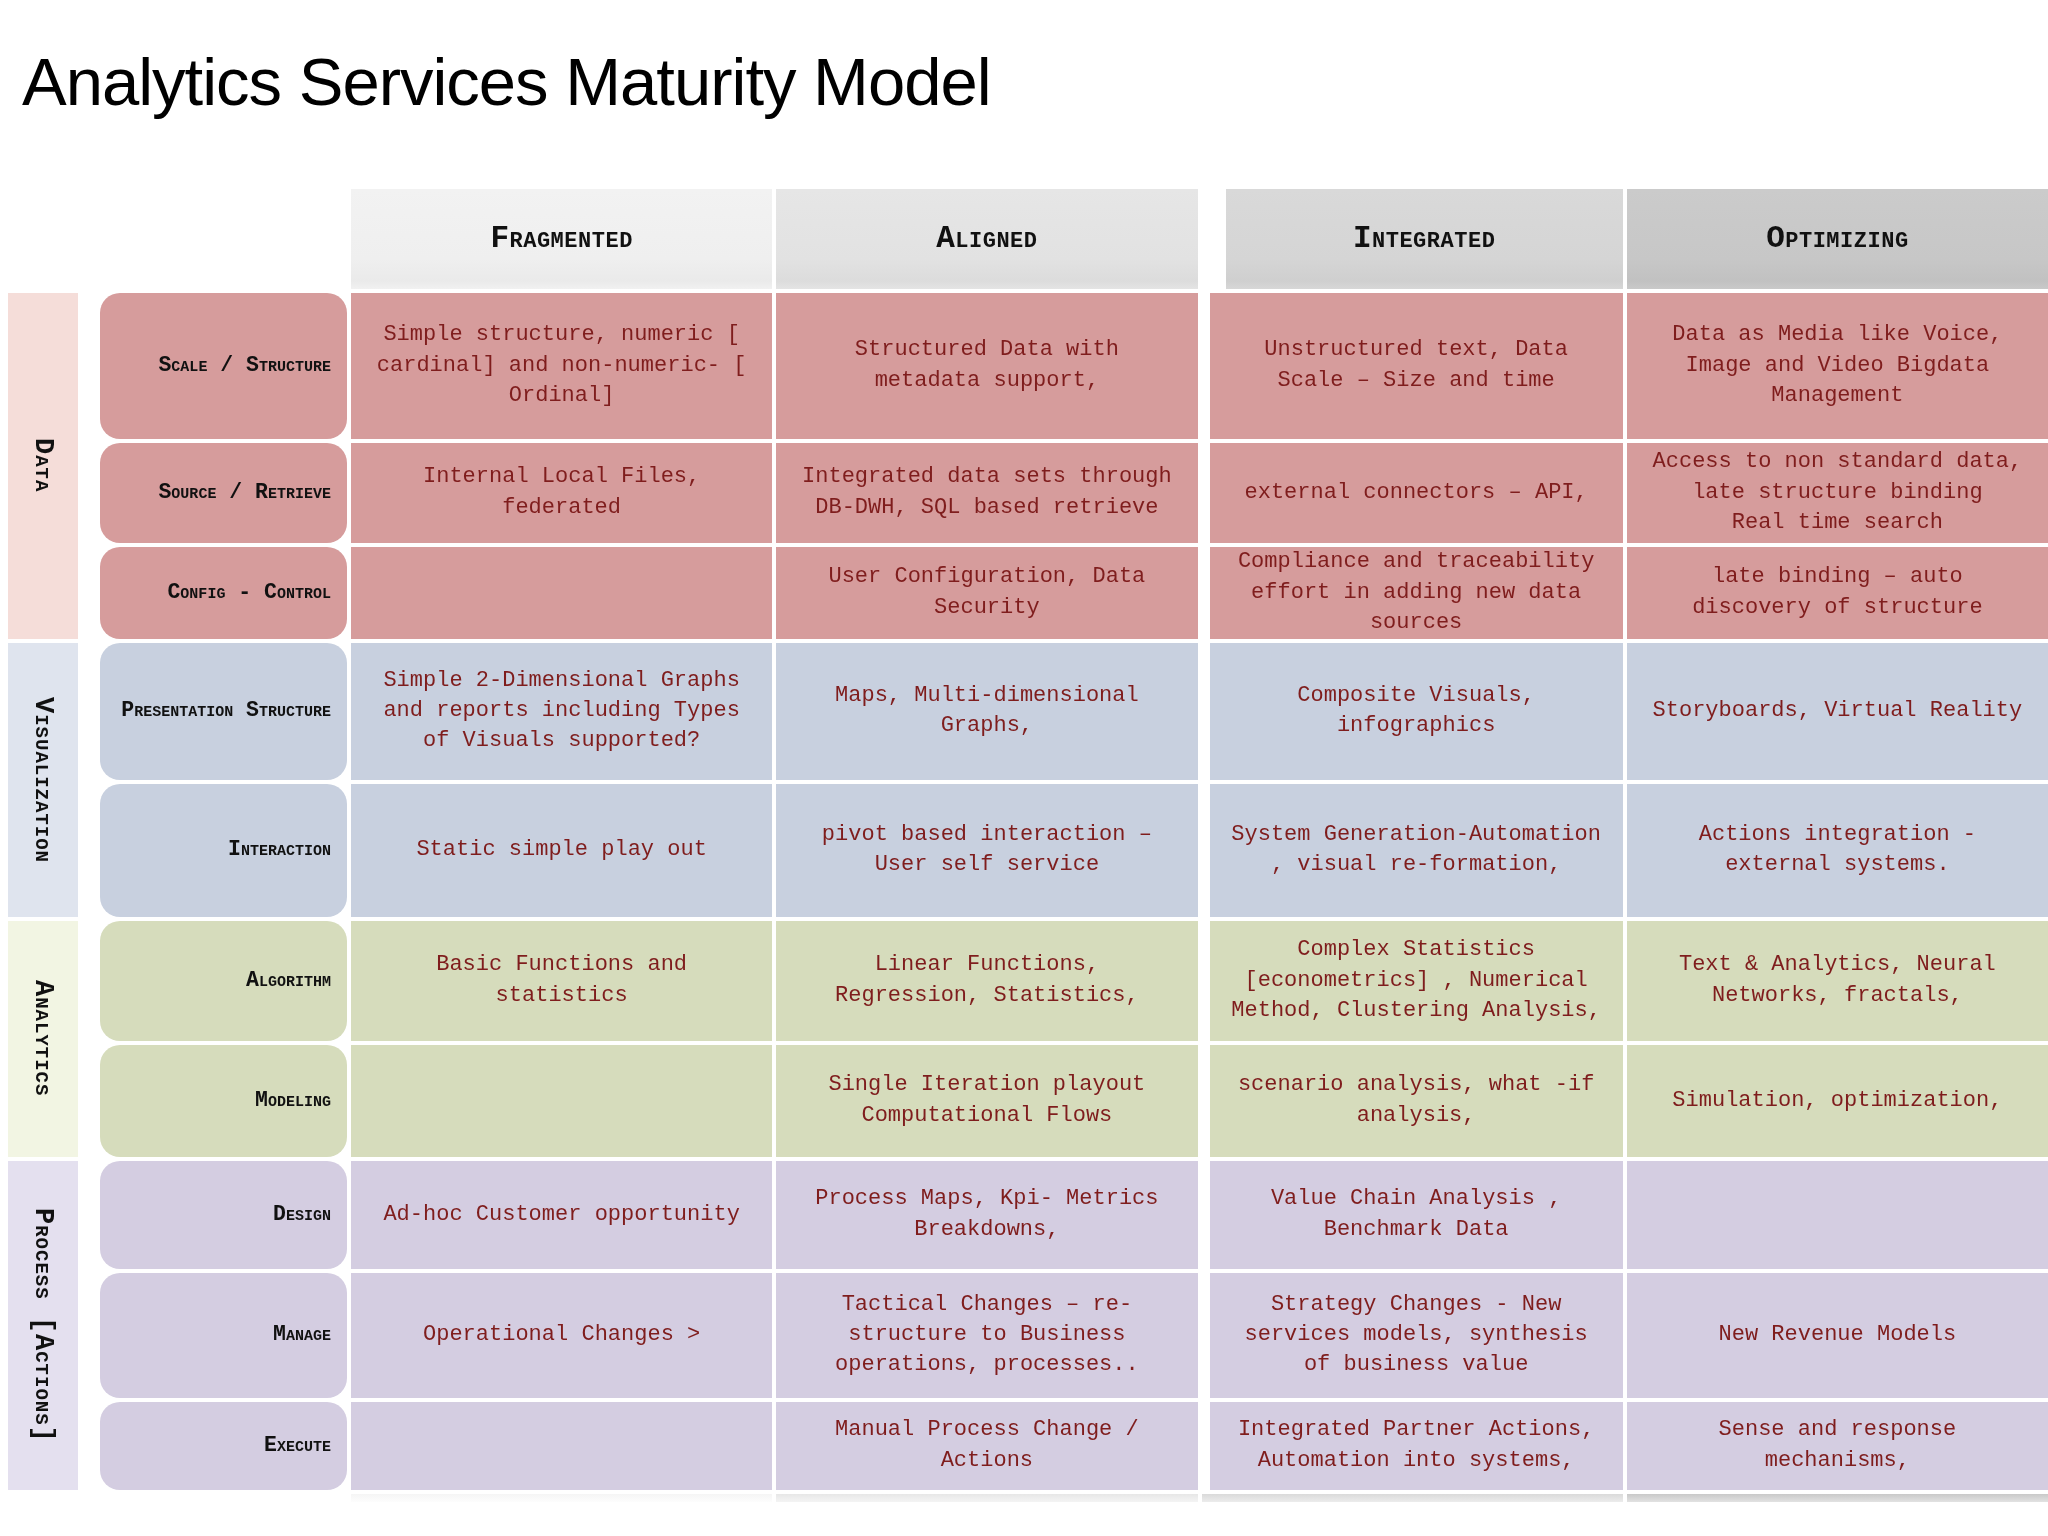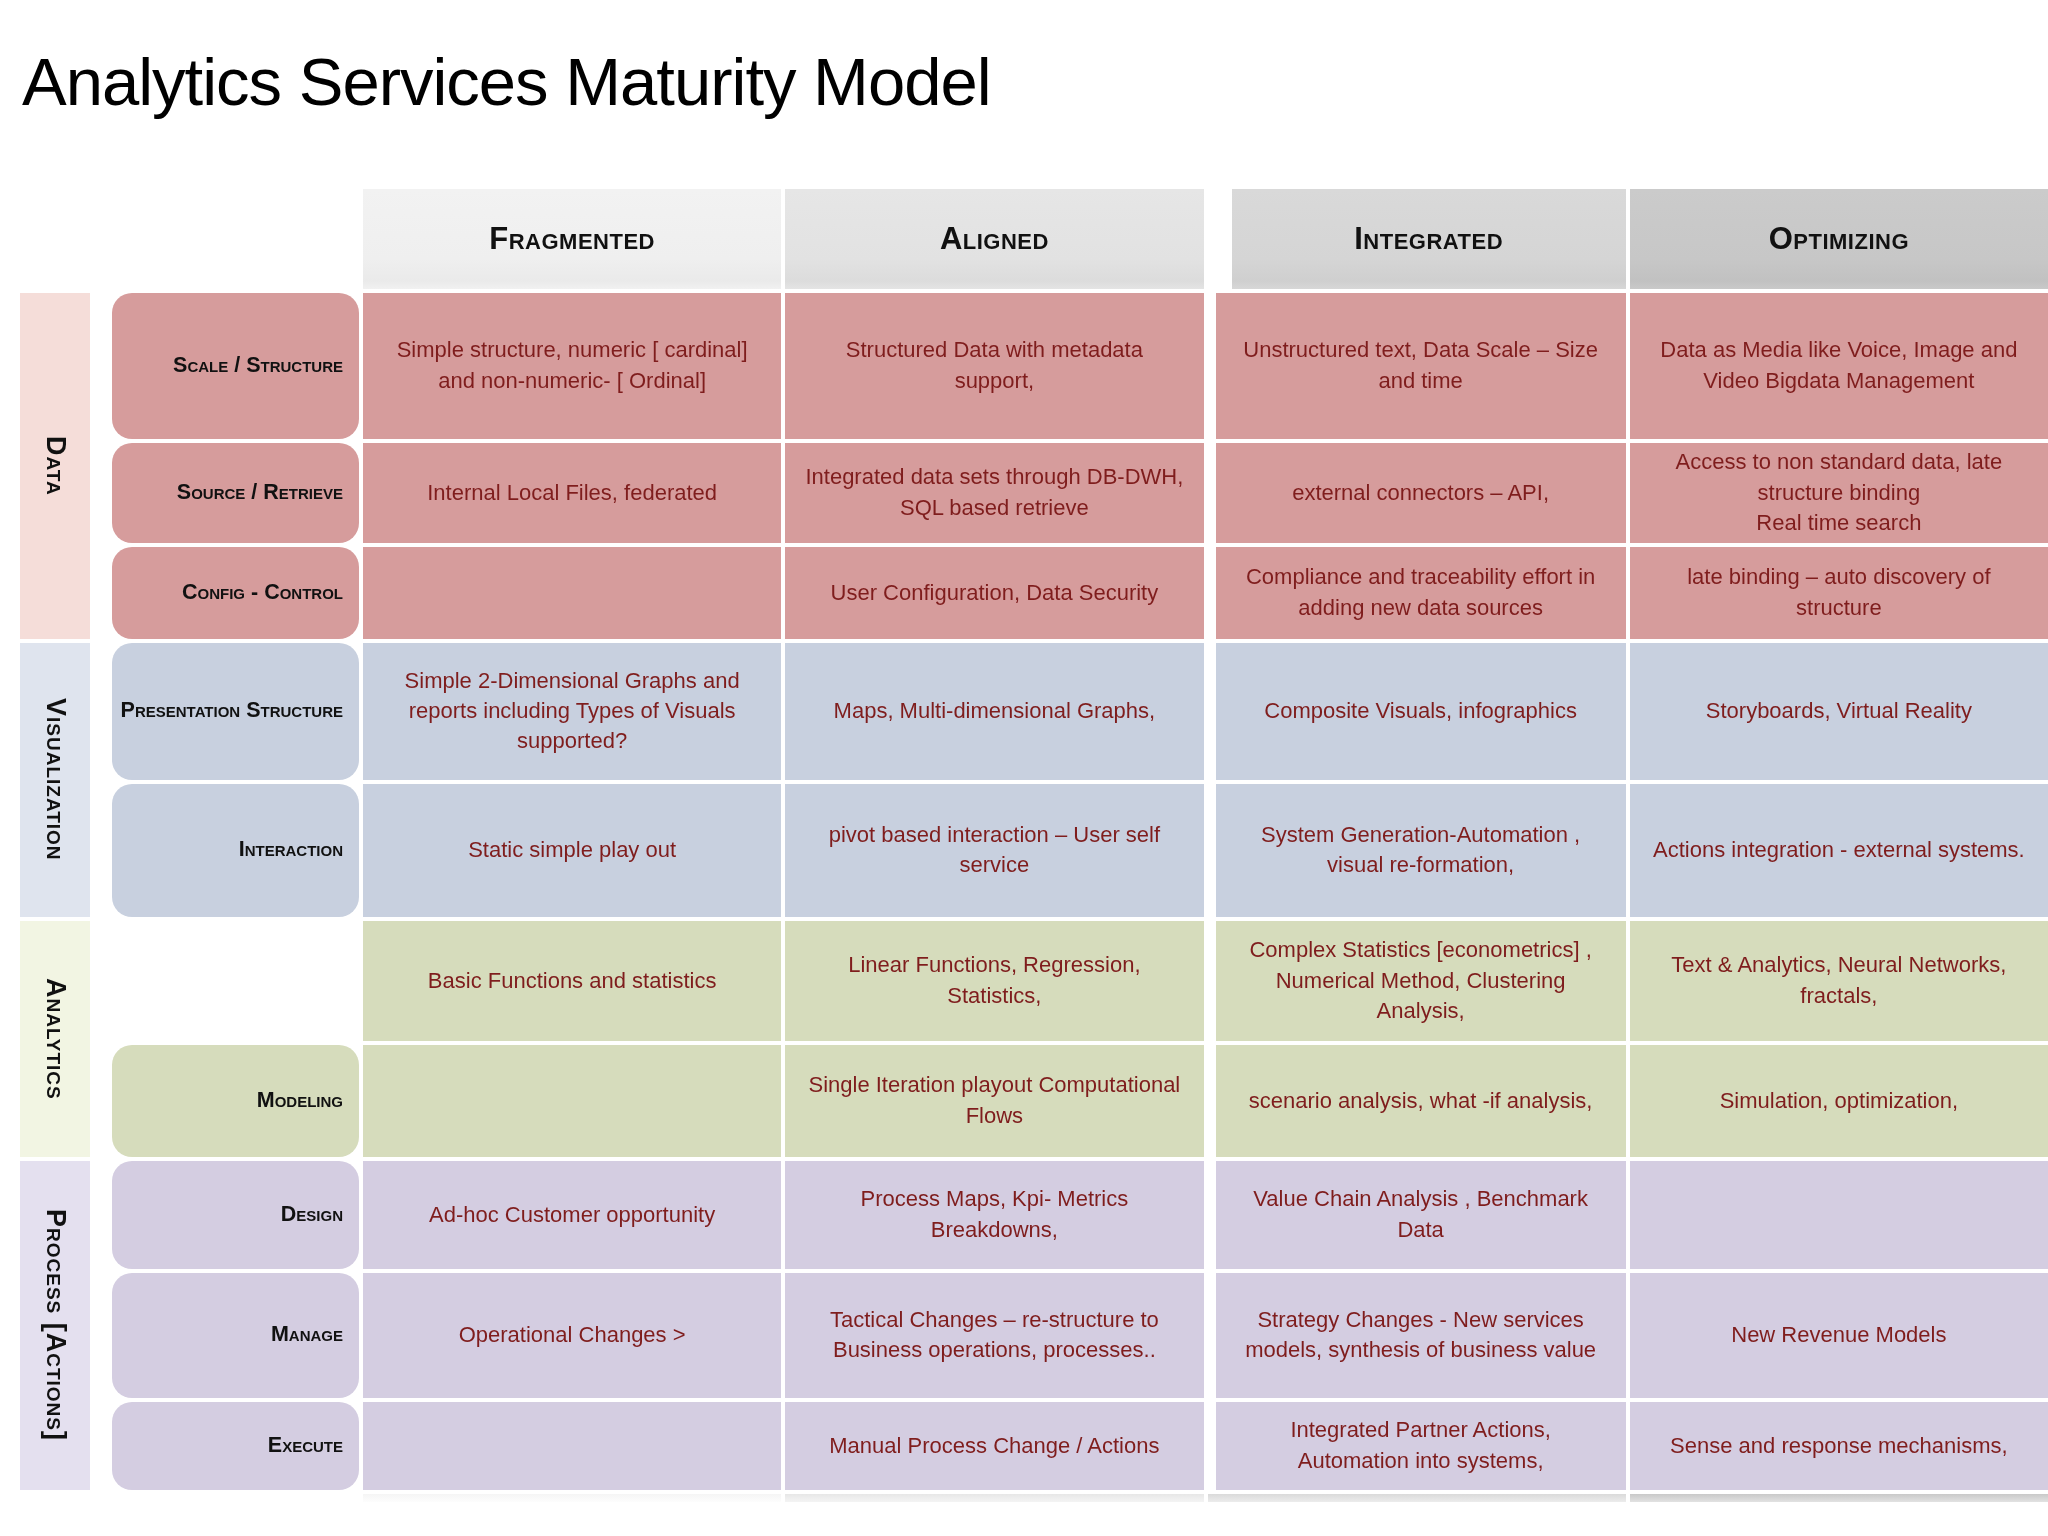--- a/index.html
+++ b/index.html
@@ -7,24 +7,25 @@
   body {
     width: 2048px; height: 1536px; overflow: hidden;
     font-family: "Liberation Sans", sans-serif;
     color: #1b1b1b;
   }
   .title {
     font-size: 67px; font-weight: 400; letter-spacing: -1px;
     color: #000; padding: 45px 0 0 22px; line-height: 1.1;
   }
   .matrix {
-    display: grid; margin-top: 70px; padding-left: 20px;
+    display: grid; margin-top: 70px; padding-left: 8px;
     grid-template-columns: 88px 247px 1fr 1fr 1fr 1fr;
     grid-template-rows: 100px 146px 100px 92px 137px 133px 120px 112px 108px 125px 88px 8px;
     gap: 4px;
+    font-family: Liberation Mono, monospace;
   }
   
   .colhead {
     display: flex; align-items: center; justify-content: center;
     font-variant: small-caps; font-weight: 700; font-size: 31px;
     letter-spacing: .5px; color: #111;
     grid-row: 1;
   }
   .h1 { background: linear-gradient(180deg,#f2f2f2 0%,#efefef 70%,#eaeaea 92%,#f1f1f1 100%); grid-column: 3; }
   .h2 { background: linear-gradient(180deg,#e6e6e6 0%,#e2e2e2 70%,#dcdcdc 92%,#e4e4e4 100%); grid-column: 4; }
@@ -113,20 +114,21 @@
   <div class="cell sec-viz r5 c4">Maps, Multi-dimensional Graphs,</div>
   <div class="cell sec-viz r5 c5">Composite Visuals, infographics</div>
   <div class="cell sec-viz r5 c6">Storyboards, Virtual Reality</div>
 
   <div class="rowlabel sec-viz r6">Interaction</div>
   <div class="cell sec-viz r6 c3">Static simple play out</div>
   <div class="cell sec-viz r6 c4">pivot based interaction – User self service</div>
   <div class="cell sec-viz r6 c5">System Generation-Automation , visual re-formation,</div>
   <div class="cell sec-viz r6 c6">Actions integration - external systems.</div>
 
+  <div class="rowlabel sec-ana r7">Algorithm</div>
   <div class="cell sec-ana r7 c3">Basic Functions and statistics</div>
   <div class="cell sec-ana r7 c4">Linear Functions, Regression, Statistics,</div>
   <div class="cell sec-ana r7 c5">Complex Statistics [econometrics] , Numerical Method,  Clustering Analysis,</div>
   <div class="cell sec-ana r7 c6">Text &amp; Analytics,  Neural Networks, fractals,</div>
 
   <div class="rowlabel sec-ana r8">Modeling</div>
   <div class="cell sec-ana r8 c3"></div>
   <div class="cell sec-ana r8 c4">Single Iteration playout Computational Flows</div>
   <div class="cell sec-ana r8 c5">scenario analysis, what -if analysis,</div>
   <div class="cell sec-ana r8 c6">Simulation, optimization,</div>

